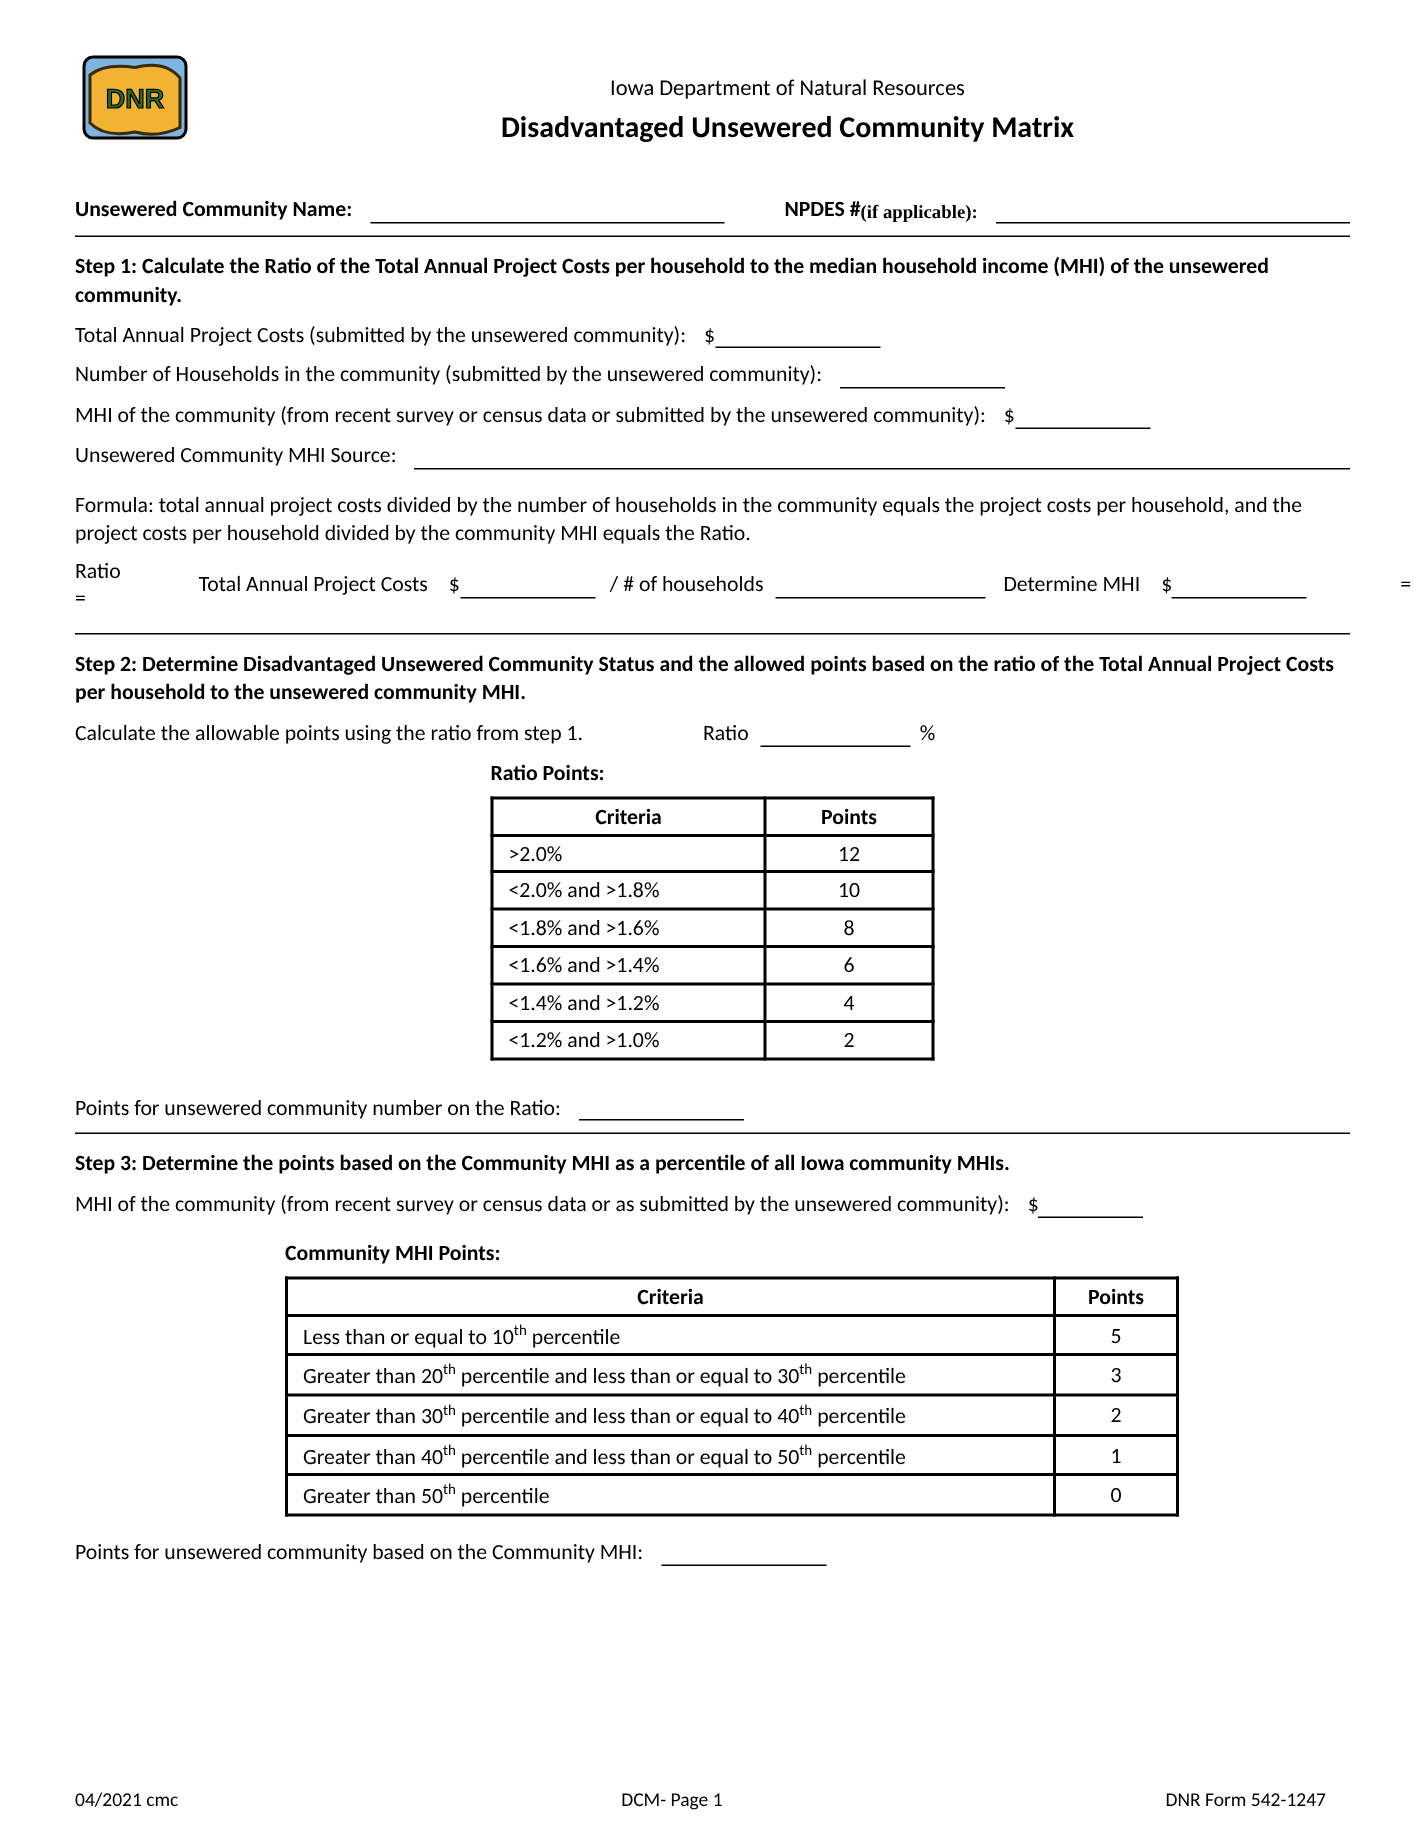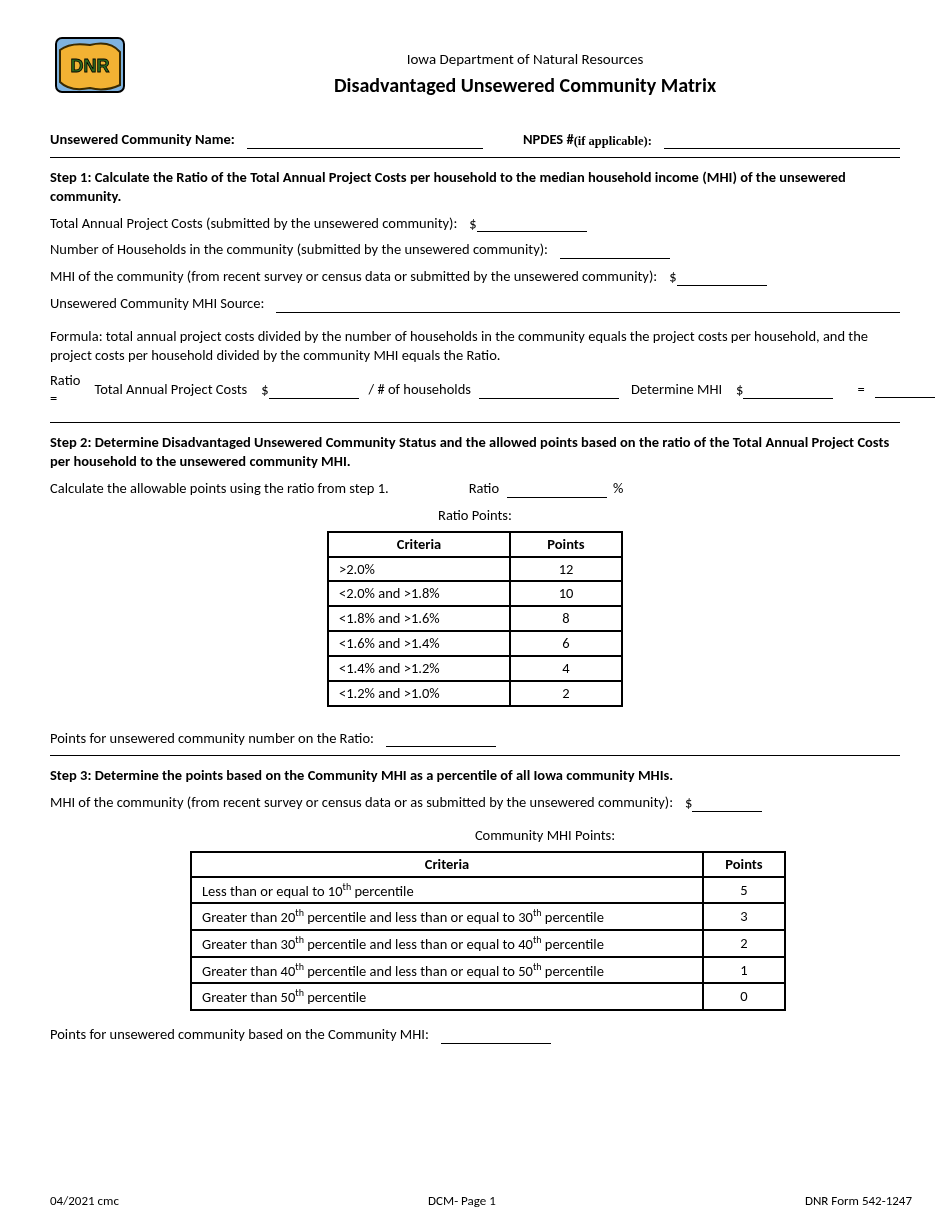--- a/index.html
+++ b/index.html
@@ -61,20 +61,21 @@
   }
   .step-head {
     font-weight: bold;
     margin-top: 6px;
     margin-bottom: 6px;
   }
   .formula-row {
     display: flex;
     align-items: center;
     margin: 6px 0 14px 0;
+    gap: 38px;
   }
   .frac {
     display: inline-flex;
     flex-direction: row;
     align-items: center;
     margin: 0 8px;
   }
   .frac-top, .frac-bot {
     padding: 0 6px;
     white-space: nowrap;
@@ -97,36 +98,35 @@
     margin-left: 25px;
   }
   table.pts th {
     font-weight: bold;
     text-align: center;
   }
   table.pts td.c {
     text-align: center;
   }
   .tbl-caption {
-    font-weight: normal;
+    font-weight: bold;
     margin-bottom: 2px;
-    text-align: center;
   }
   .center-block {
     display: flex;
     justify-content: center;
   }
   .mhi-block {
     margin-left: 140px;
   }
   .footer {
     position: fixed;
     bottom: 20px;
     left: 50px;
-    right: 38px;
+    right: 66px;
     display: flex;
     justify-content: space-between;
     font-size: 13px;
   }
   sup { font-size: 10px; }
 </style>
 </head>
 <body>
 
 <div class="header">

